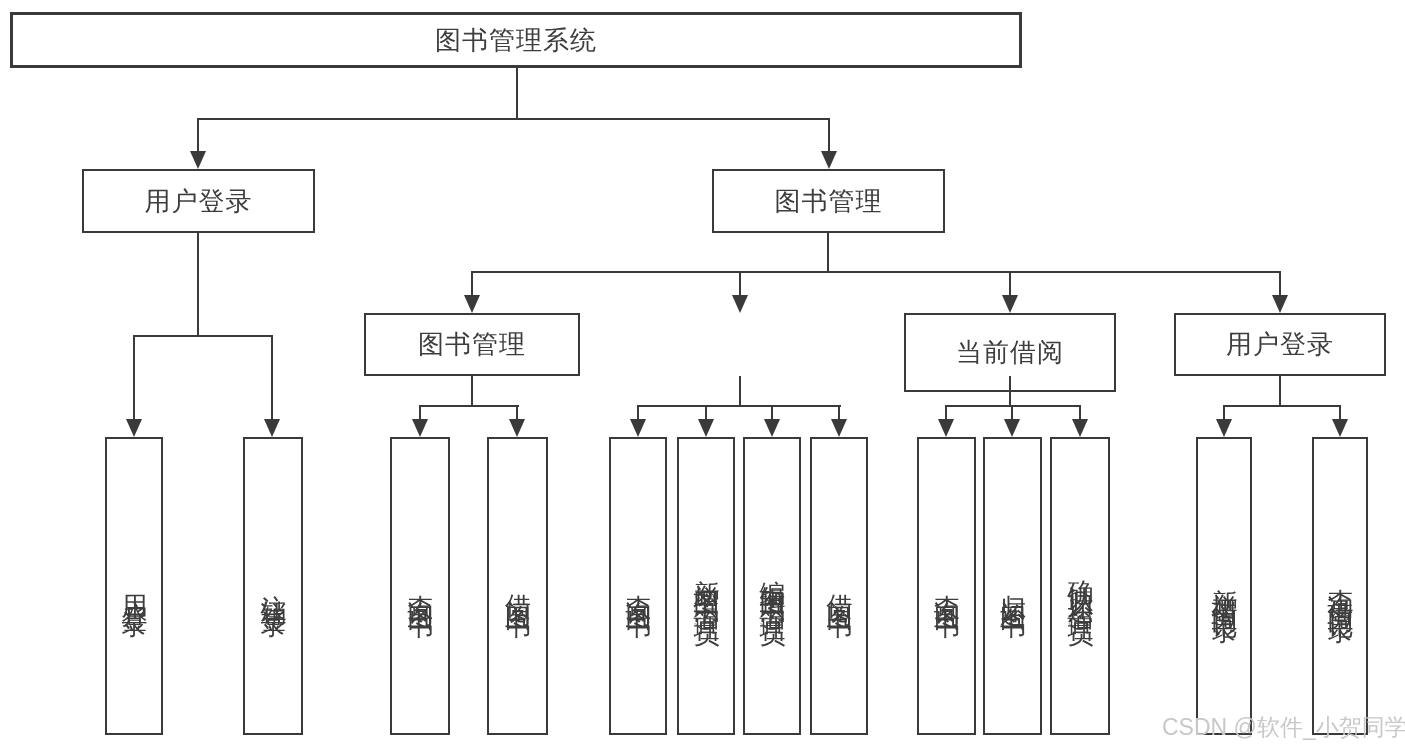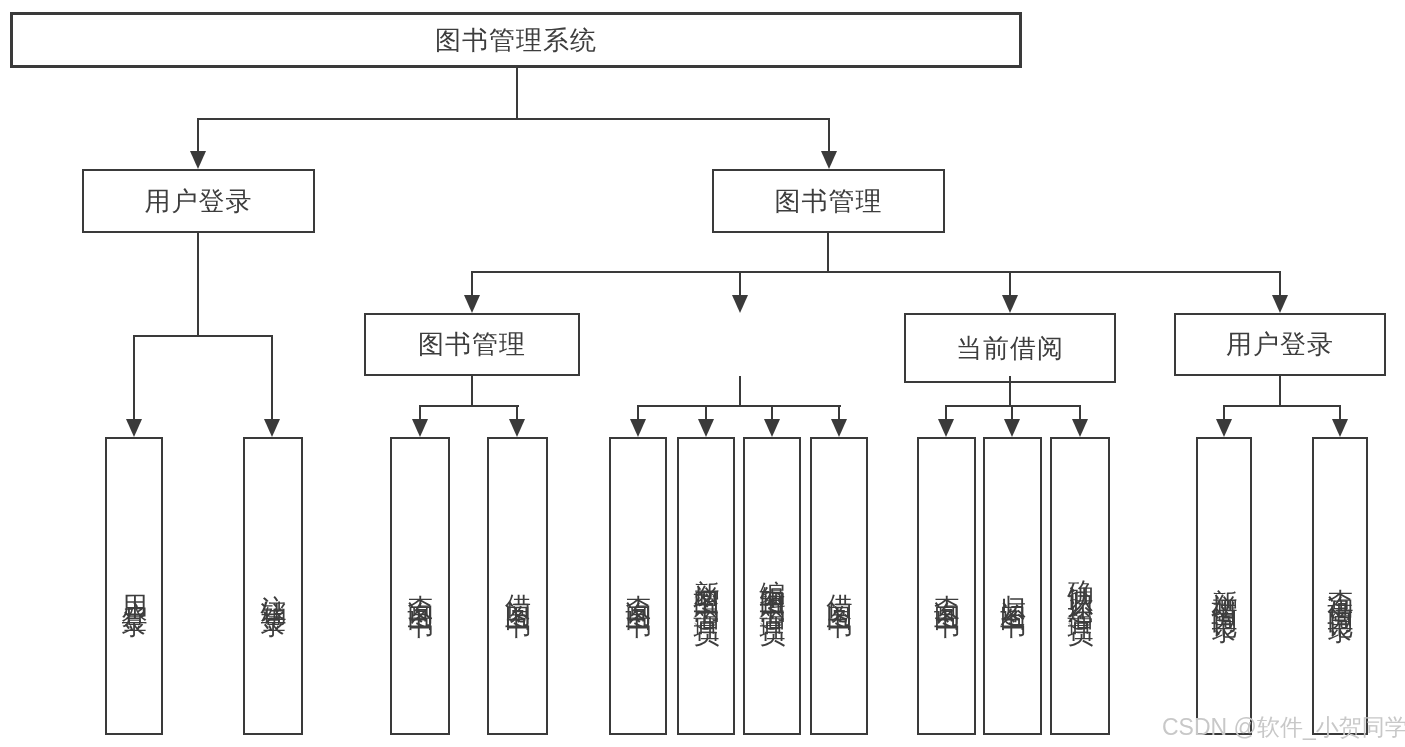--- a/index.html
+++ b/index.html
@@ -75,21 +75,21 @@
   <div class="line" style="left:739px;top:271px;width:2px;height:26px;"></div>
   <div class="arrow" style="left:732px;top:295px;"></div>
   <div class="line" style="left:1009px;top:271px;width:2px;height:26px;"></div>
   <div class="arrow" style="left:1002px;top:295px;"></div>
   <div class="line" style="left:1279px;top:271px;width:2px;height:26px;"></div>
   <div class="arrow" style="left:1272px;top:295px;"></div>
 
   <div class="box" style="left:364px;top:313px;width:216px;height:63px;">
     <span class="hl">图书管理</span>
   </div>
-  <div class="box" style="left:904px;top:313px;width:212px;height:70px;">
+  <div class="box" style="left:904px;top:313px;width:212px;height:79px;">
     <span class="hl">当前借阅</span>
   </div>
   <div class="box" style="left:1174px;top:313px;width:212px;height:63px;">
     <span class="hl">用户登录</span>
   </div>
 
   <div class="line" style="left:471px;top:376px;width:2px;height:31px;"></div>
   <div class="line" style="left:419px;top:405px;width:100px;height:2px;"></div>
   <div class="line" style="left:419px;top:405px;width:2px;height:16px;"></div>
   <div class="arrow" style="left:412px;top:419px;"></div>

